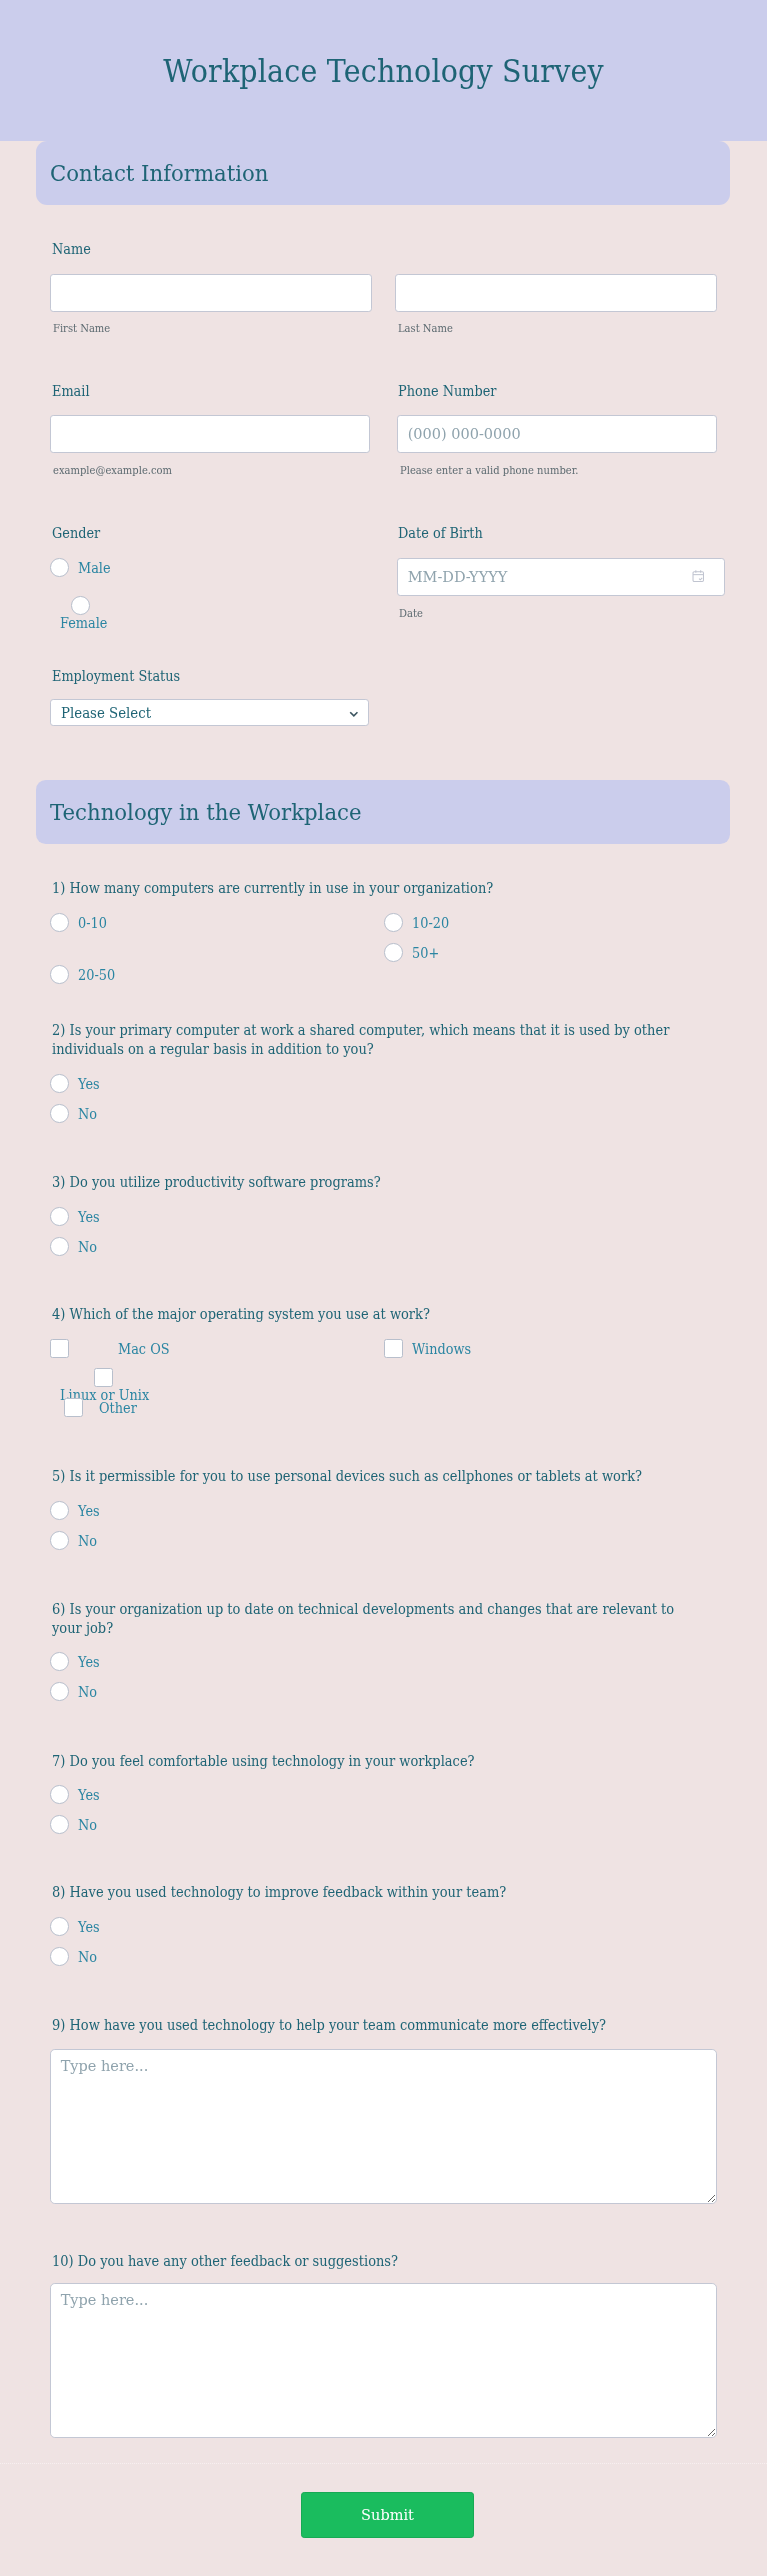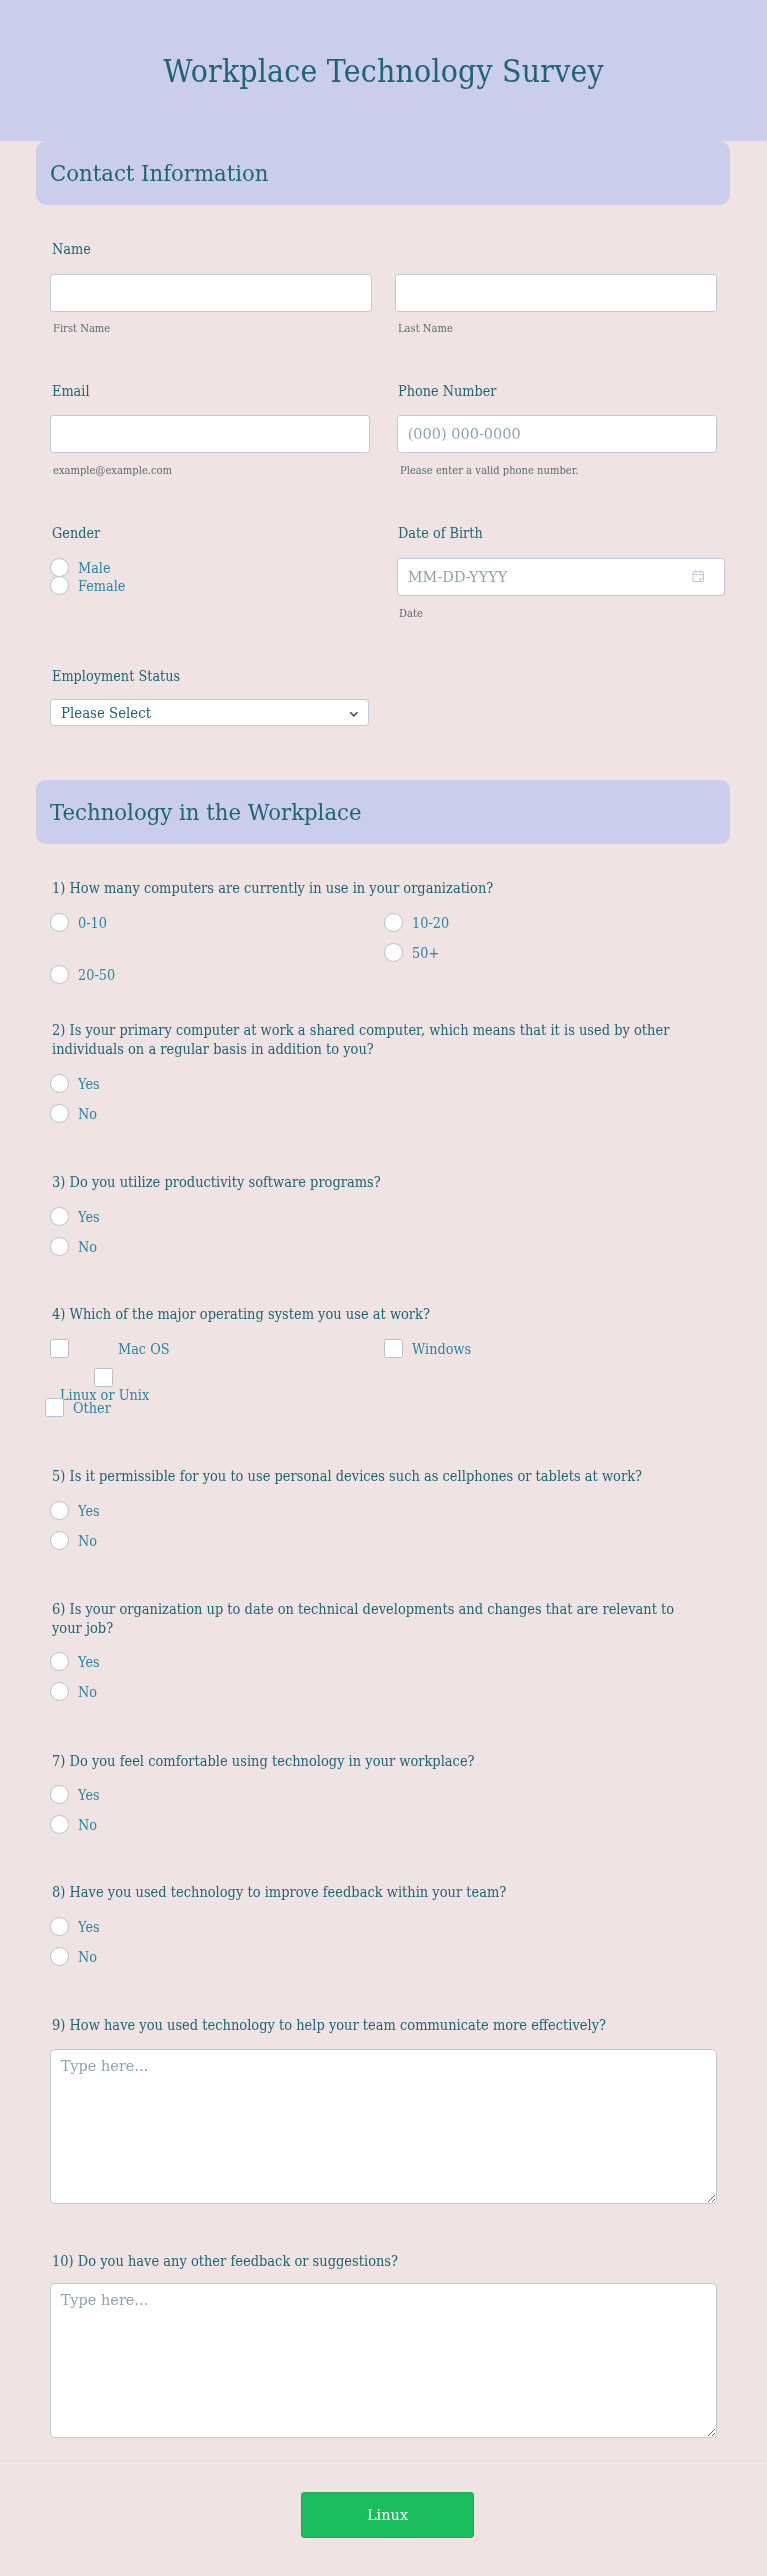--- a/index.html
+++ b/index.html
@@ -93,21 +93,21 @@
 
 <div class="abs label" style="left:398px; top:383px;">Phone Number</div>
 <input class="abs input" style="left: 397px; top: 415px; width: 320px;" type="tel" placeholder="(000) 000-0000">
 <div class="abs sublabel" style="left:400px; top:464px;">Please enter a valid phone number.</div>
 
 <div class="abs label" style="left:52px; top:525px;">Gender</div>
 <div class="abs opt" style="left:50px; top:558px;">
   <span class="radio"></span>
   <span class="opt-label">Male</span>
 </div>
-<div class="abs opt" style="left:50px; top:576px;">
+<div class="abs opt" style="left:50px; top:596px;flex-direction:column;">
   <span class="radio"></span>
   <span class="opt-label">Female</span>
 </div>
 
 <div class="abs label" style="left:398px; top:525px;">Date of Birth</div>
 <div class="abs" style="left:397px; top:558px; width:320px; height:38px;">
   <input class="input" style="width: 328px; height: 38px; position: absolute; left: 0px; top: 0px;" type="text" placeholder="MM-DD-YYYY">
   <span style="position:absolute; right:11.3px; top:11.3px; width:14.5px; height:14.5px;">
     <svg width="14.5" height="14.5" viewBox="0 0 18 18" fill="none" stroke="#c0c4d0" stroke-width="1.3">
       <rect x="2.5" y="3.5" width="13" height="12" rx="1.5"></rect>
@@ -178,21 +178,21 @@
   <span class="opt-label">Mac OS</span>
 </div>
 <div class="abs opt" style="left:384px; top:1339px;">
   <span class="checkbox"></span>
   <span class="opt-label">Windows</span>
 </div>
 <div class="abs opt" style="left:50px; top:1368px;flex-direction:column;">
   <span class="checkbox"></span>
   <span class="opt-label">Linux or Unix</span>
 </div>
-<div class="abs opt" style="left:45px; top:1398px;">
+<div class="abs opt" style="left:64px; top:1398px;gap:7px;">
   <span class="checkbox"></span>
   <span class="opt-label">Other</span>
 </div>
 
 <div class="abs question" style="left:52px; top:1467px;">5) Is it permissible for you to use personal devices such as cellphones or tablets at work?</div>
 <div class="abs opt" style="left:50px; top:1501px;">
   <span class="radio"></span>
   <span class="opt-label">Yes</span>
 </div>
 <div class="abs opt" style="left:50px; top:1531px;">
@@ -231,14 +231,14 @@
 </div>
 
 <div class="abs question" style="left:52px; top:2016px;">9) How have you used technology to help your team communicate more effectively?</div>
 <textarea class="abs textarea" style="left: 50px; top: 2049px; width: 667px; height: 155px;" placeholder="Type here..."></textarea>
 
 <div class="abs question" style="left:52px; top:2252px;">10) Do you have any other feedback or suggestions?</div>
 <textarea class="abs textarea" style="left: 50px; top: 2283px; width: 667px; height: 155px;" placeholder="Type here..."></textarea>
 
 <div class="divider" style="top:2463px;"></div>
 
-<button class="abs submit" style="left:301px; top:2492px; width:173px; height:46px;">Linux</button>
+<button class="abs submit" style="left:301px; top:2492px; width:173px; height:46px;">Submit</button>
 
 
 </body></html>

